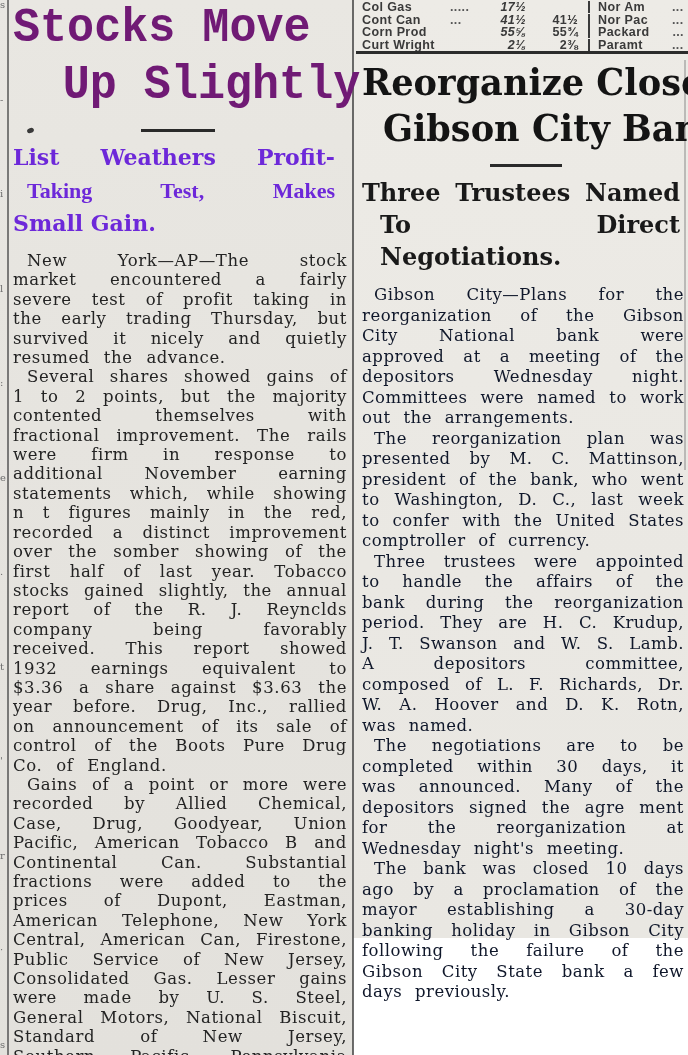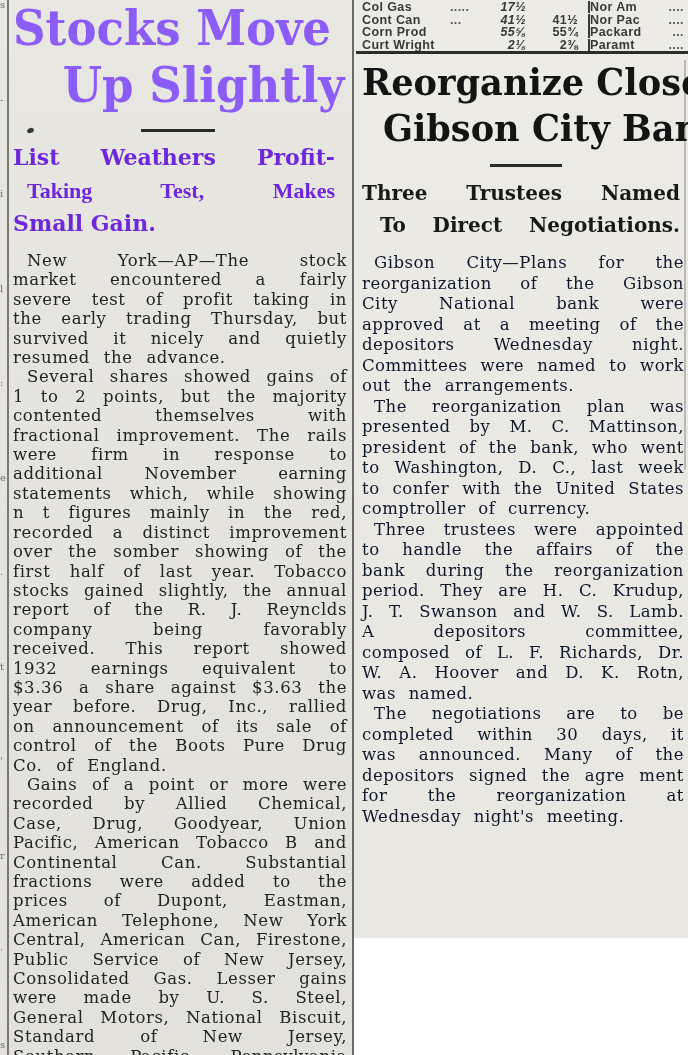--- a/index.html
+++ b/index.html
@@ -21,21 +21,21 @@
   .rule-center{position:absolute;left:352px;top:0;width:2px;height:1055px;background:#3e3e3e;opacity:.75;}
   .rule-right-edge{position:absolute;left:684px;top:60px;width:2px;height:410px;background:#8a8a8a;opacity:.5;}
   .rule-under-table{position:absolute;left:356px;top:51px;width:332px;height:3px;background:#2c2c2c;}
 
   
   .edge-strip{position:absolute;left:0;top:0;width:7px;height:1050px;display:flex;flex-direction:column;justify-content:space-between;overflow:hidden;}
   .edge-frag{font:10px "DejaVu Serif",serif;color:#6e6e6e;line-height:10px;}
 
   
   .left-col{position:absolute;left:13px;top:0;width:335px;}
-  .headline-l{font-weight:bold;color:#8b5cf6;white-space:nowrap;line-height:1;}
+  .headline-l{font-weight:bold;color:#701a75;white-space:nowrap;line-height:1;font-family:Liberation Mono, monospace;}
   .headline-l .hl1{font-size:49px;transform:scaleX(.92);transform-origin:left top;margin-top:4px;}
   .headline-l .hl2{font-size:49px;transform:scaleX(.92);transform-origin:left top;margin-top:8px;padding-left:54px;}
   .ink-dot{position:absolute;left:27px;top:128px;width:7px;height:5px;background:#3a3a3a;border-radius:50%;transform:rotate(-20deg);}
   .div-l{width:74px;height:3px;background:#2a2a2a;margin:19px 0 0 128px;}
   .subhead{font-weight:bold;color:#6d28d9;font-size:22px;line-height:33px;margin-top:9px;width:322px;}
   .subhead .sh-just{text-align:justify;text-align-last:justify;}
   .subhead .sh-ind{padding-left:14px;font-family:Liberation Serif, serif;}
   .body-l{margin-top:11px;width:334px;font-size:16.5px;line-height:19.4px;
     letter-spacing:.6px;word-spacing:8px;color:#232323;text-align:justify;}
   .body-l p{margin:0;text-indent:14px;}
@@ -44,28 +44,28 @@
   .right-col{position:absolute;left:362px;top:0;width:322px;}
   
   .stock-table{font-family:"Liberation Sans",sans-serif;font-weight:bold;font-size:12.5px;
     color:#3a3a3a;letter-spacing:.4px;width:322px;margin-top:1px;}
   .stock-row{display:flex;align-items:baseline;height:12.5px;line-height:12.5px;overflow:hidden;}
   .st-name1{width:88px;white-space:nowrap;overflow:hidden;}
   .st-dots1{width:34px;overflow:hidden;color:#555;}
   .st-v1{width:42px;text-align:right;font-style:italic;}
   .st-v2{width:52px;text-align:right;}
   .st-sep{width:2px;height:12px;background:#3a3a3a;margin:0 0 0 10px;align-self:center;}
-  .st-name2{width:74px;white-space:nowrap;overflow:hidden;}
+  .st-name2{width:74px;padding-left:8px;white-space:nowrap;overflow:hidden;}
   .st-dots2{flex:1;overflow:hidden;color:#555;text-align:right;white-space:nowrap;}
 
   .headline-r{font-weight:bold;color:#141414;white-space:nowrap;line-height:1;margin-top:13px;}
   .headline-r .hl1{font-size:37px;transform:scaleX(.95);transform-origin:left top;}
   .headline-r .hl2{font-size:37px;transform:scaleX(.95);transform-origin:left top;margin-top:9px;padding-left:22px;}
   .div-r{width:72px;height:3px;background:#2a2a2a;margin:17px 0 0 128px;}
-  .subhead-r{font-weight:bold;color:#191919;font-size:20px;line-height:32px;margin-top:10px;width:318px;}
+  .subhead-r{font-weight:bold;color:#191919;font-size:24px;line-height:32px;margin-top:10px;width:318px;}
   .subhead-r .sh-just{text-align:justify;text-align-last:justify;}
   .subhead-r .sh2{padding-left:18px;}
   .body-r{margin-top:12px;width:322px;font-size:16.5px;line-height:20.5px;
     letter-spacing:.5px;word-spacing:7px;color:#0f172a;text-align:justify;}
   .body-r p{margin:0;text-indent:12px;}
 </style>
 </head>
 <body>
 
 <div class="page">
@@ -159,18 +159,19 @@
     <div class="div-r"></div>
     <div class="subhead-r">
       <div class="sh-just">Three Trustees Named</div>
       <div class="sh-just sh2">To Direct Negotiations.</div>
     </div>
     <div class="body-r">
       <p>Gibson City—Plans for the reorganization of the Gibson City National bank were approved at a meeting of the depositors Wednesday night. Committees were named to work out the arrangements.</p>
       <p>The reorganization plan was presented by M. C. Mattinson, president of the bank, who went to Washington, D. C., last week to confer with the United States comptroller of currency.</p>
       <p>Three trustees were appointed to handle the affairs of the bank during the reorganization period. They are H. C. Krudup, J. T. Swanson and W. S. Lamb. A depositors committee, composed of L. F. Richards, Dr. W. A. Hoover and D. K. Rotn, was named.</p>
       <p>The negotiations are to be completed within 30 days, it was announced. Many of the depositors signed the agre ment for the reorganization at Wednesday night's meeting.</p>
+      <p>The bank was closed 10 days ago by a proclamation of the mayor establishing a 30-day banking holiday in Gibson City following the failure of the Gibson City State bank a few days previously.</p>
     </div>
   </div>
 
   <div class="rule-under-table"></div>
 
 </div>
 
 </body></html>

